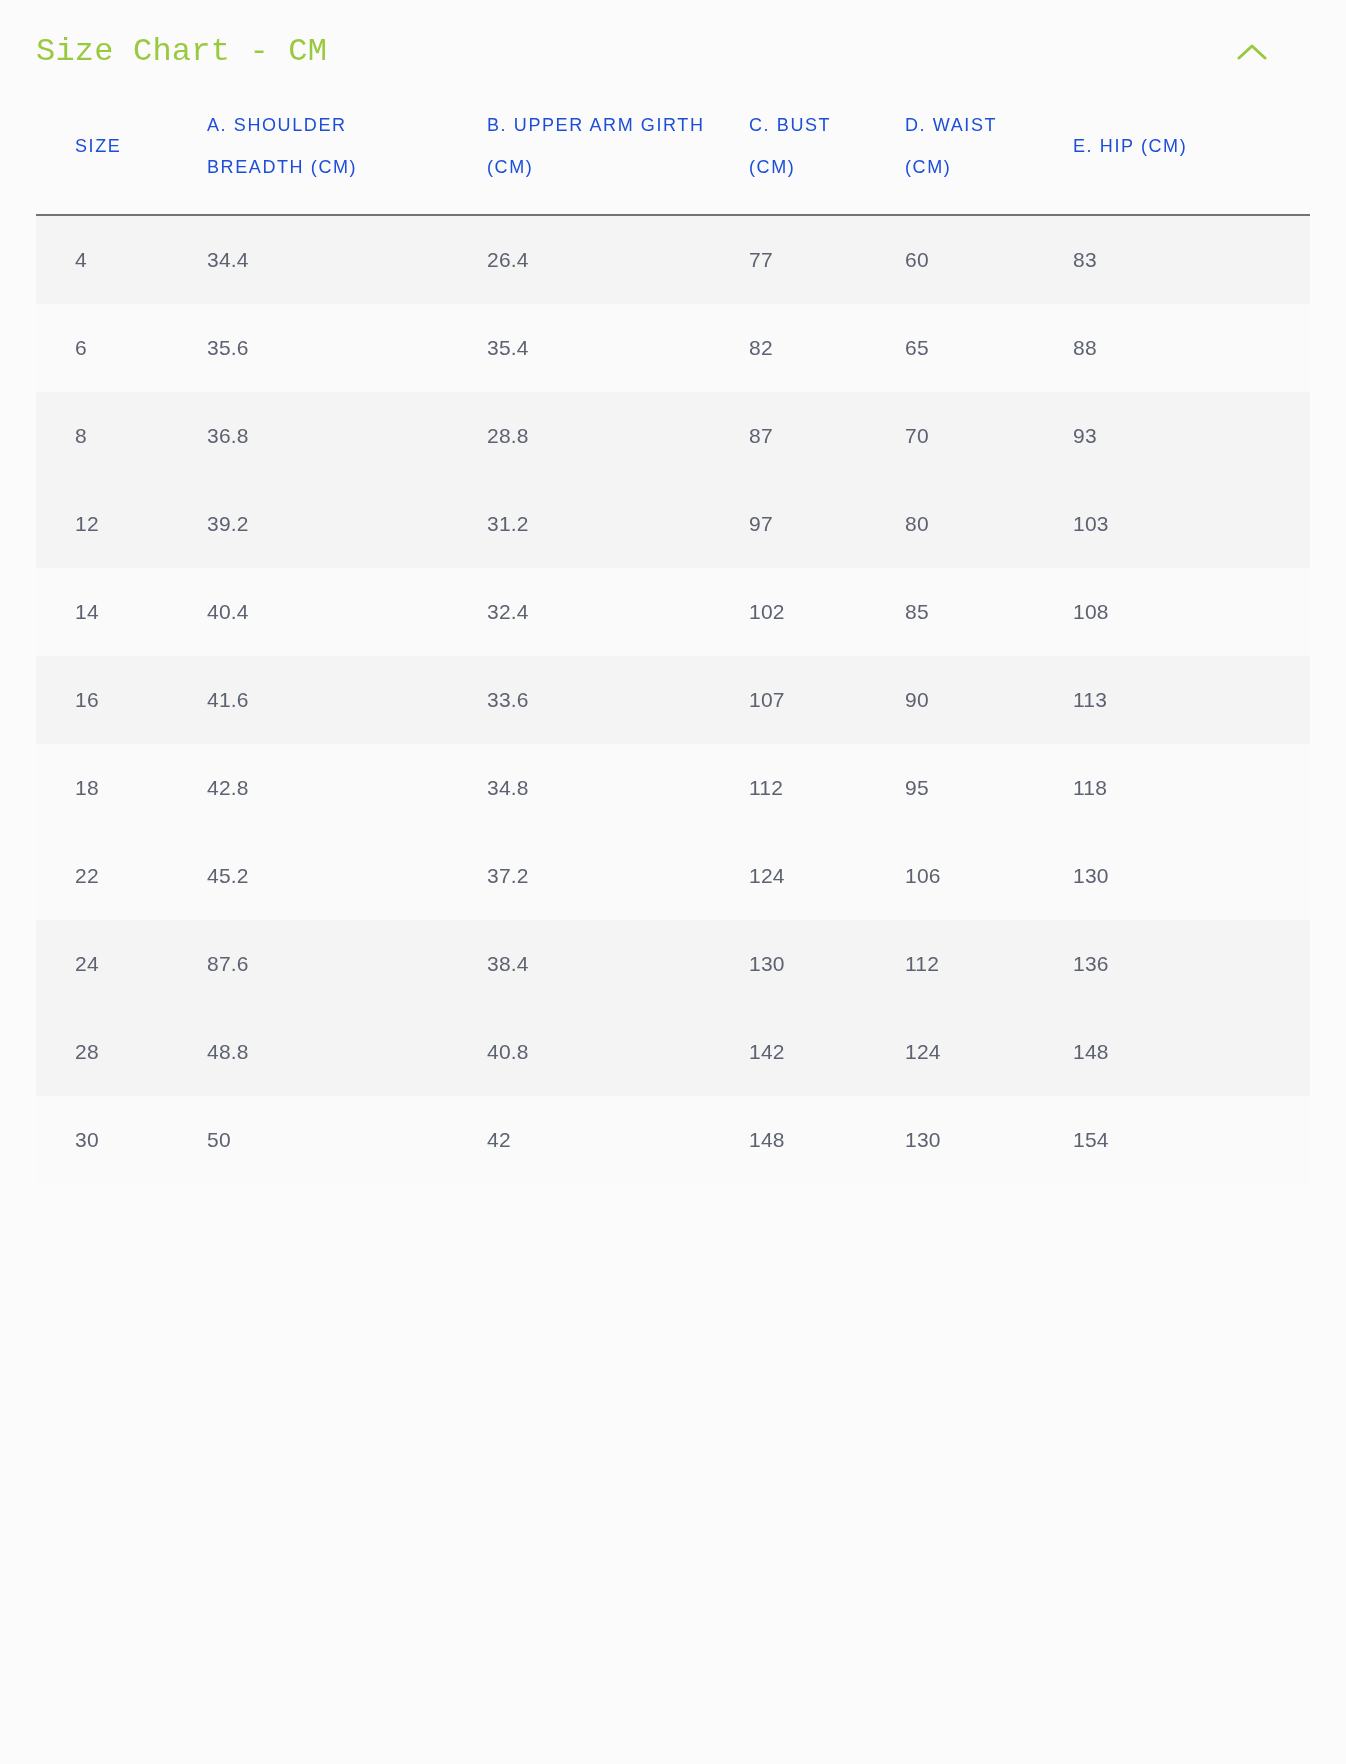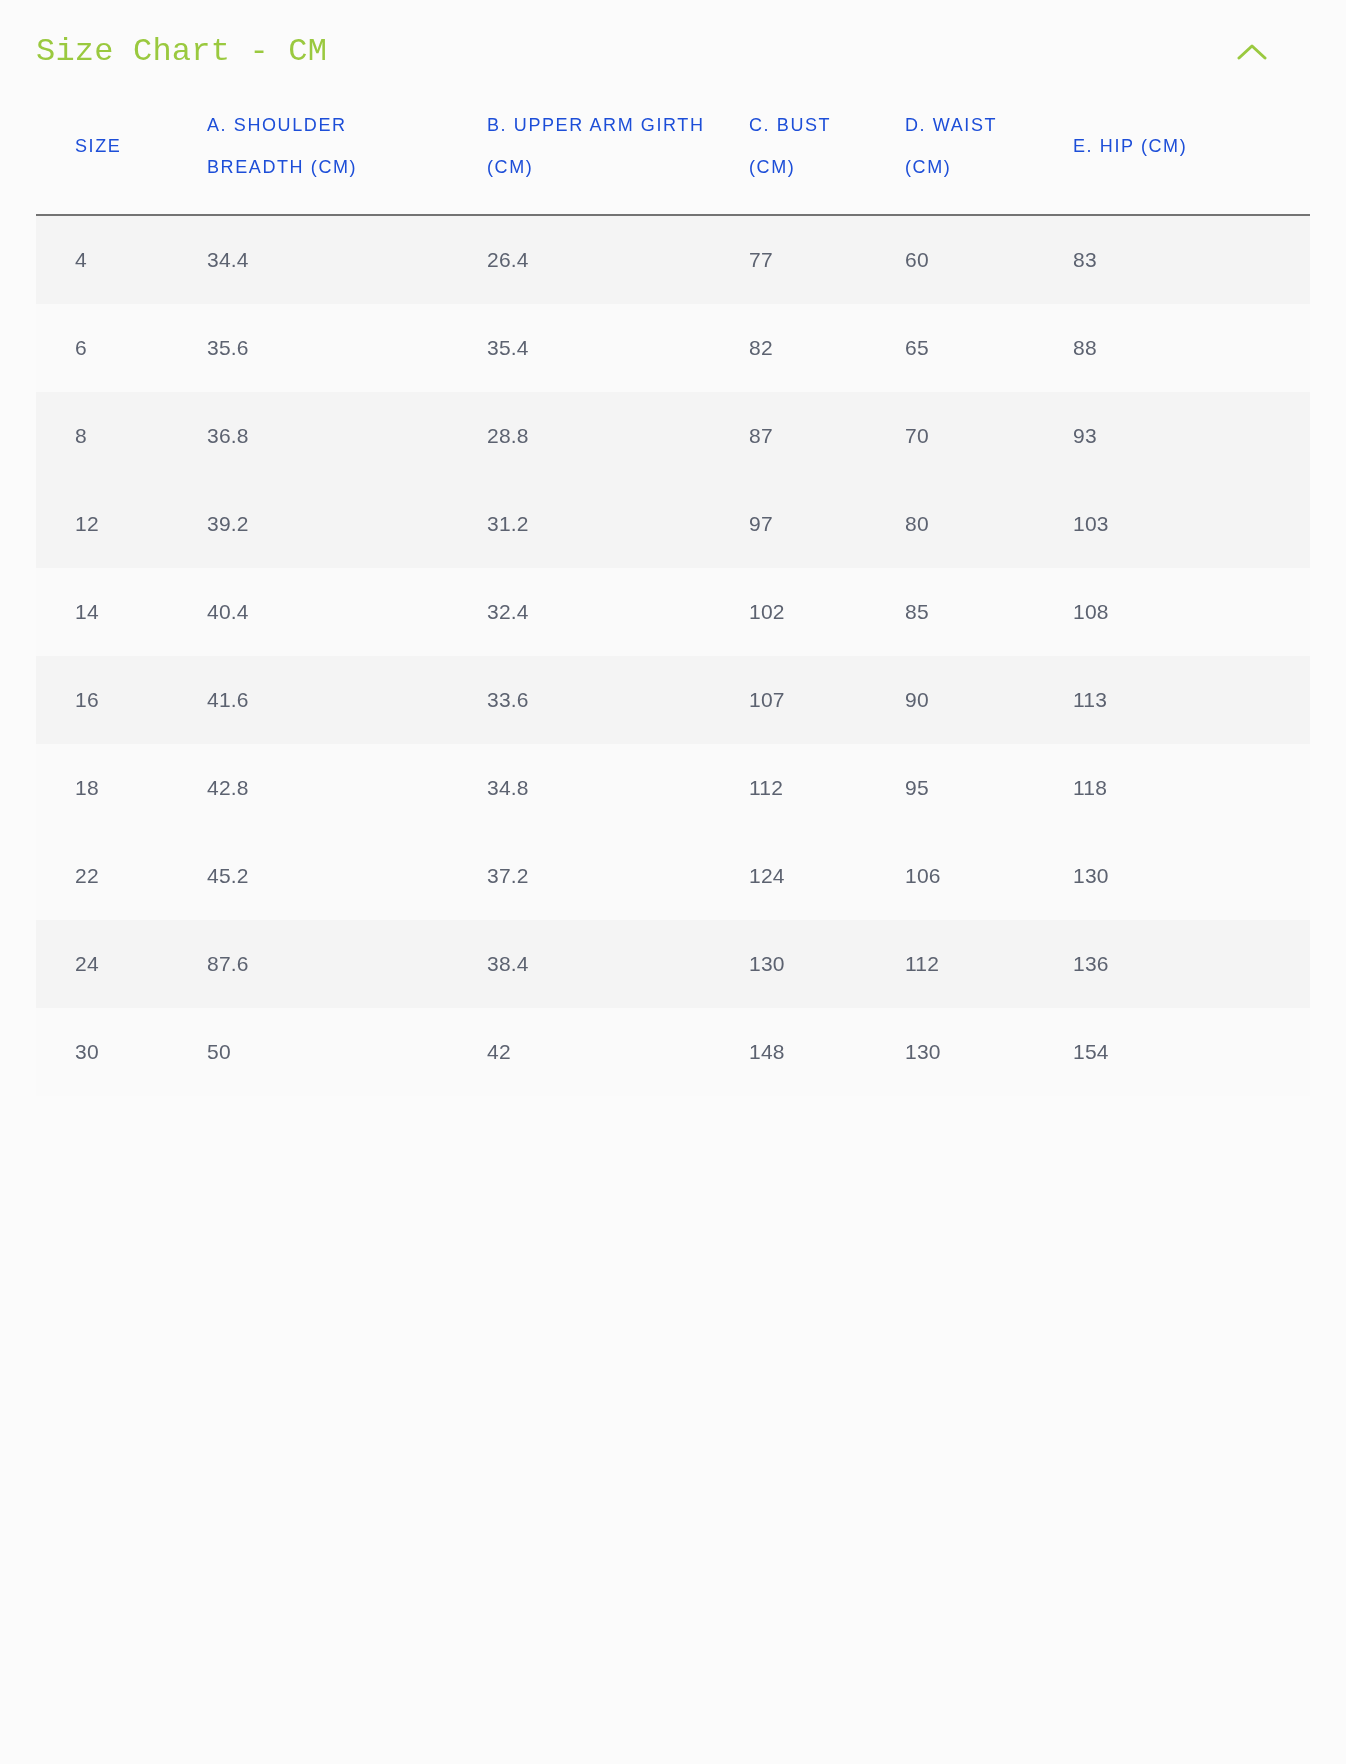--- a/index.html
+++ b/index.html
@@ -340,20 +340,40 @@
             <td>
               <span class="td-inner">130</span>
             </td>
             <td>
               <span class="td-inner">112</span>
             </td>
             <td>
               <span class="td-inner">136</span>
             </td>
           </tr>
+          <tr class="row-alt">
+            <td>
+              <span class="td-inner">28</span>
+            </td>
+            <td>
+              <span class="td-inner">48.8</span>
+            </td>
+            <td>
+              <span class="td-inner">40.8</span>
+            </td>
+            <td>
+              <span class="td-inner">142</span>
+            </td>
+            <td>
+              <span class="td-inner">124</span>
+            </td>
+            <td>
+              <span class="td-inner">148</span>
+            </td>
+          </tr>
           <tr class="row-plain">
             <td>
               <span class="td-inner">30</span>
             </td>
             <td>
               <span class="td-inner">50</span>
             </td>
             <td>
               <span class="td-inner">42</span>
             </td>

